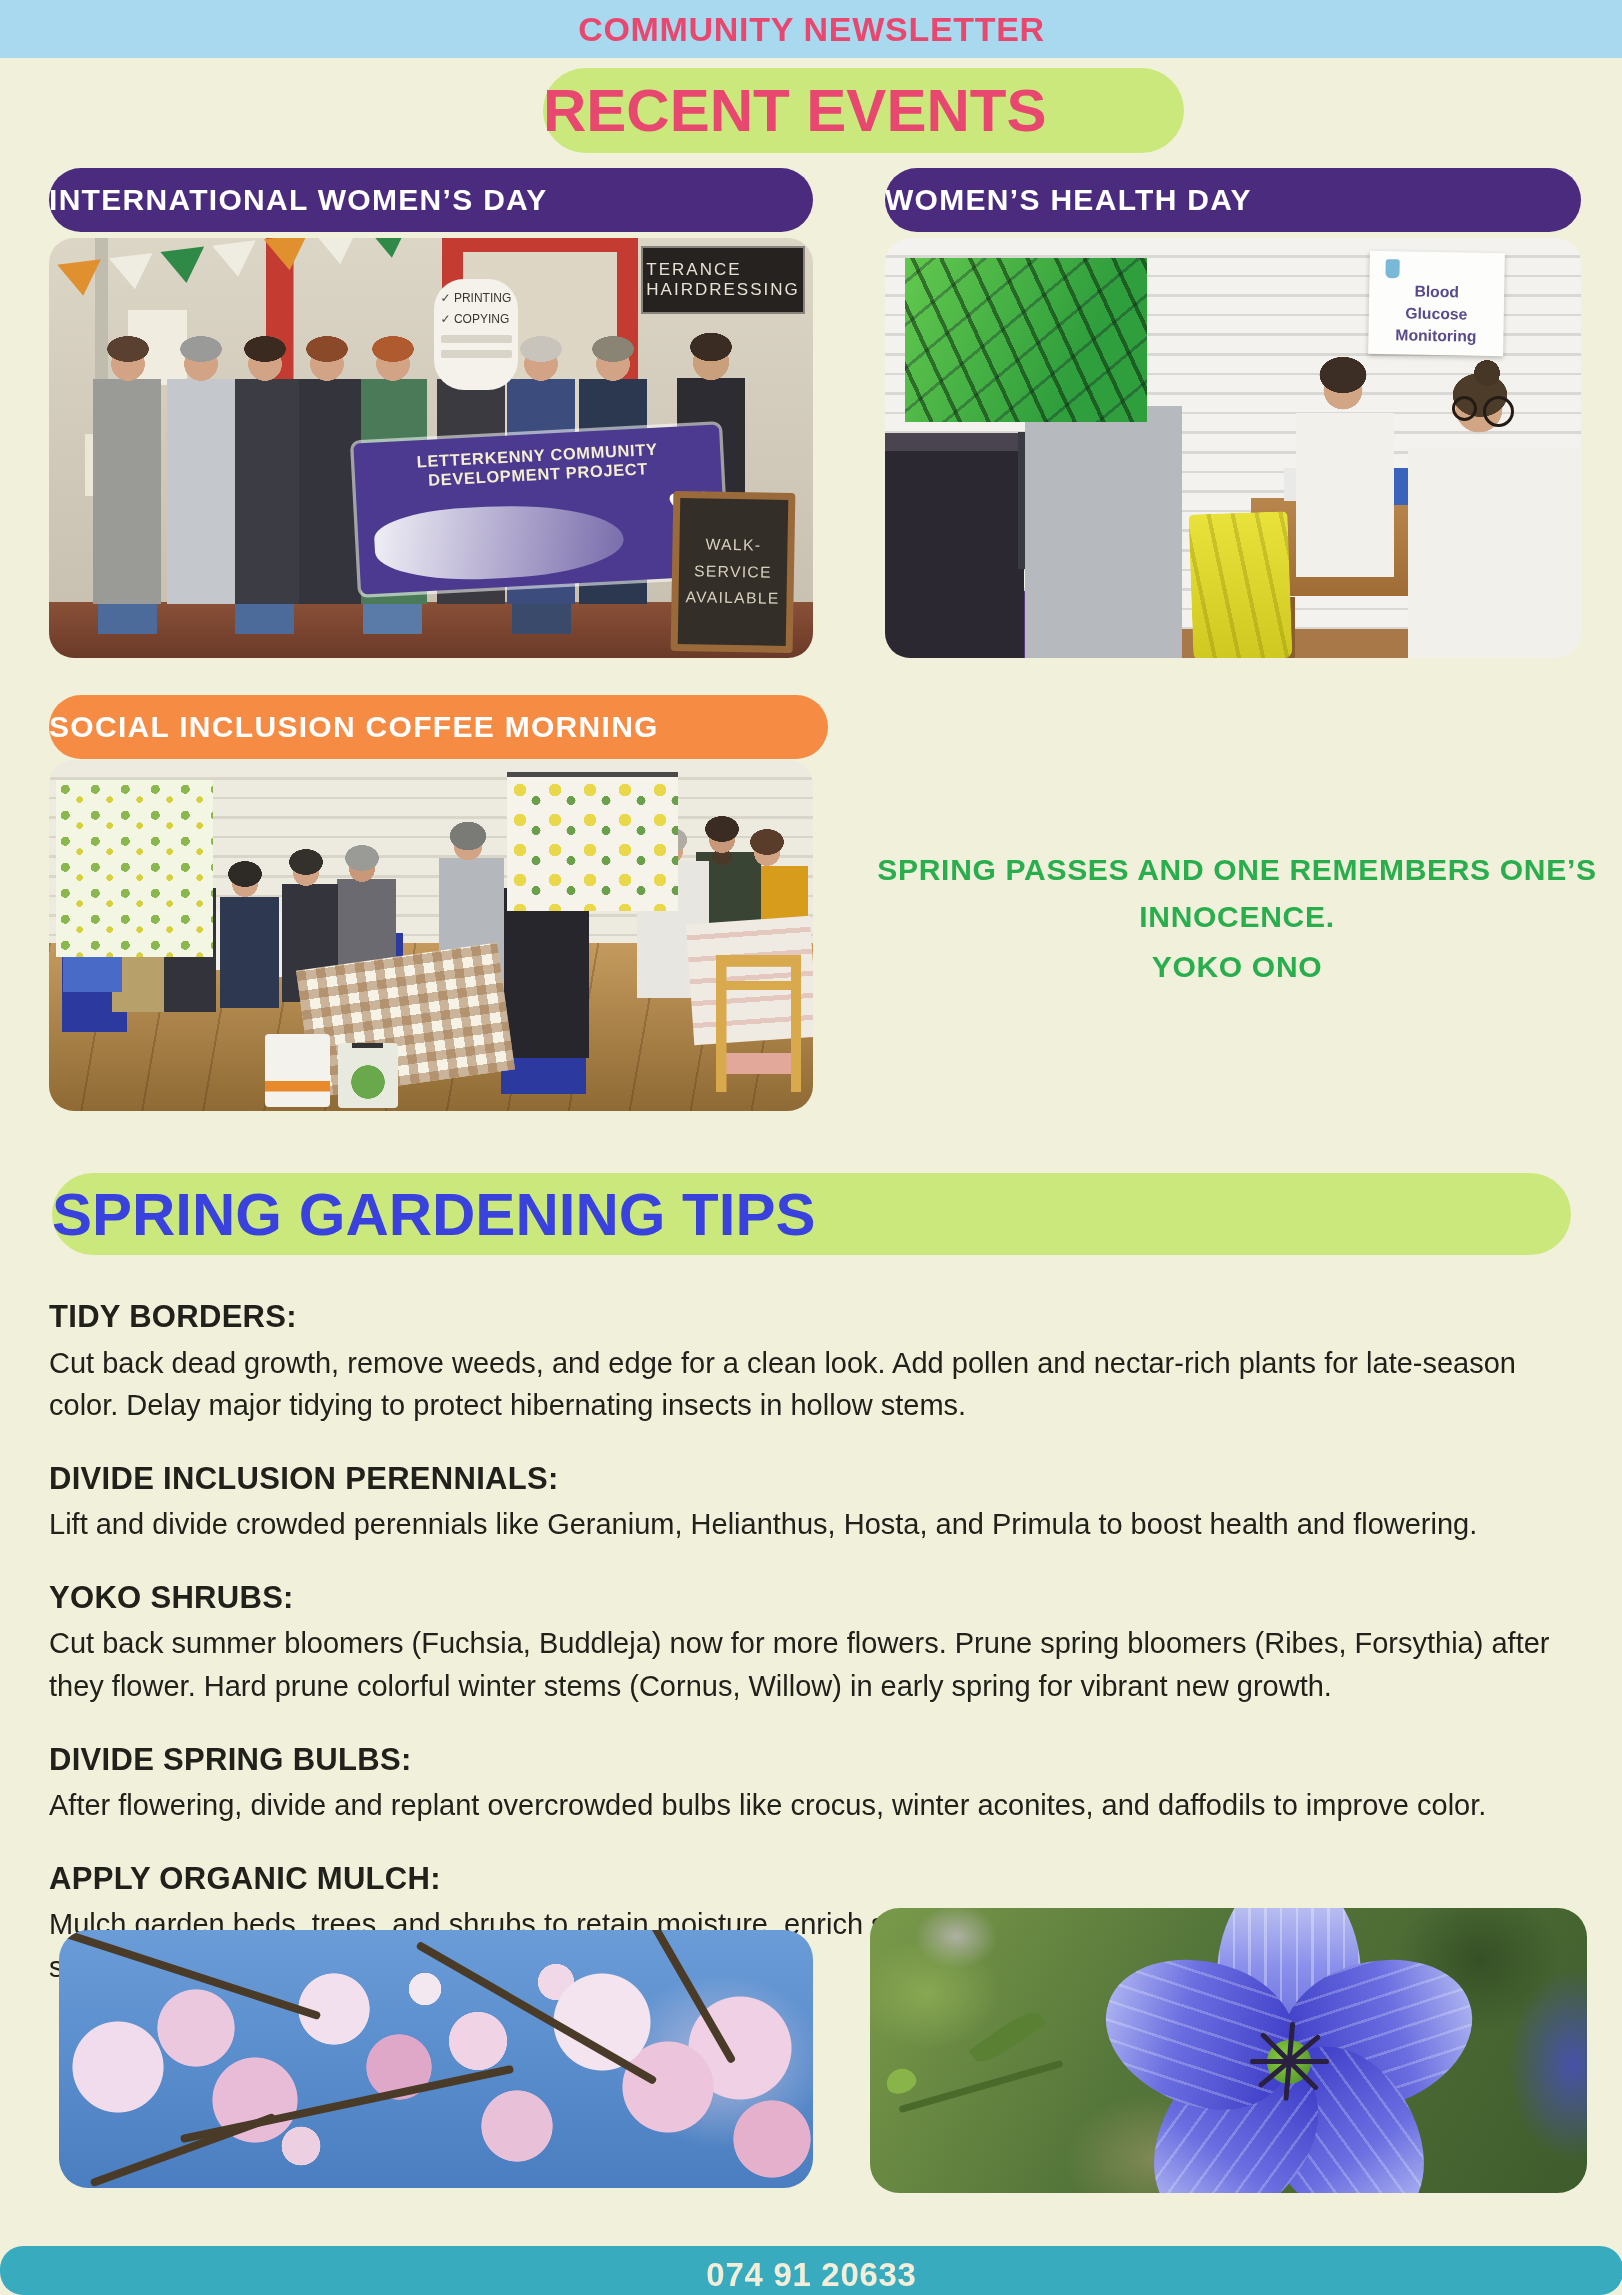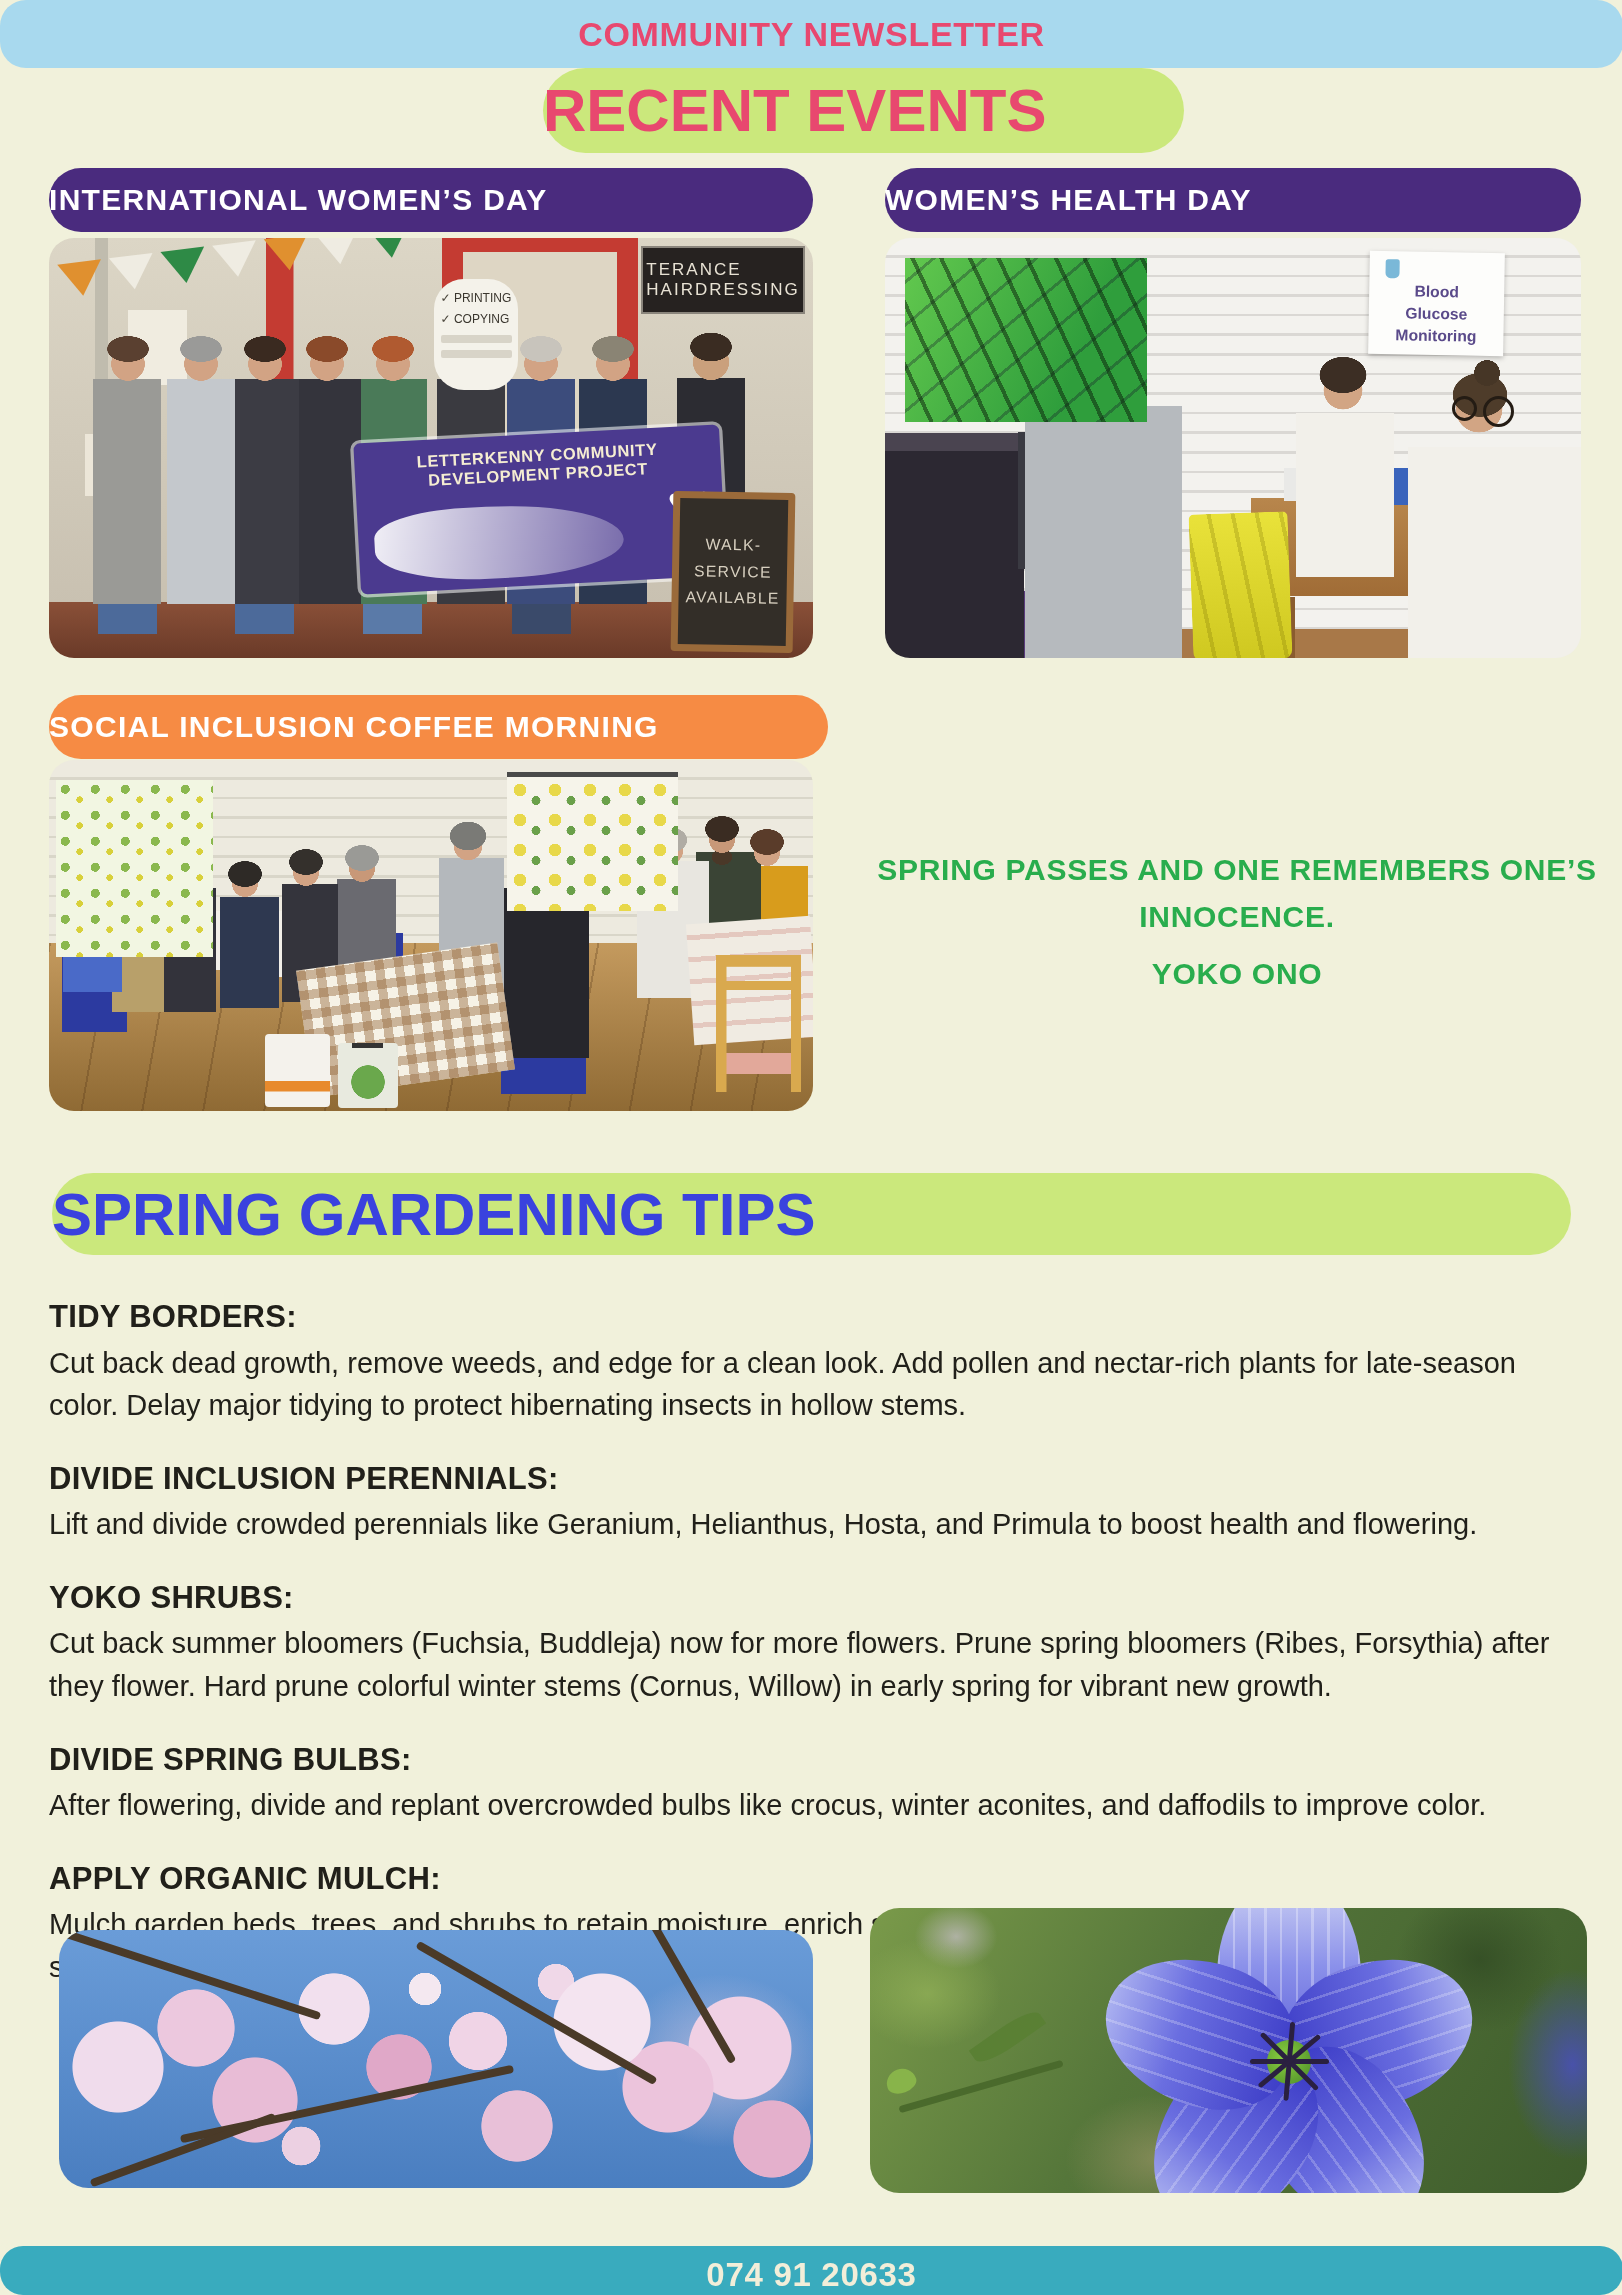--- a/index.html
+++ b/index.html
@@ -7,22 +7,22 @@
     --pill-orange:#f68b44; --quote-green:#29ad4d; --tips-blue:#3a42de;
     --topbar-blue:#a8d9ee; --footer-teal:#39abbe; --background-cream:#f1f1db;
     --ink:#21201a;
   }
   *{box-sizing:border-box;}
   html,body{margin:0;padding:0;}
   body{font-family:"Liberation Sans",sans-serif;}
   .page{position:relative;width:1623px;height:2295px;background:var(--background-cream);overflow:hidden;}
 
   
-  .topbar{position:absolute;left:0;top:0;width:1623px;height:68px;background:var(--topbar-blue);
-          display:flex;align-items:center;justify-content:center;border-radius:26px;}
+  .topbar{position:absolute;left:0;top:0;width:1623px;height:58px;background:var(--topbar-blue);
+          display:flex;align-items:center;justify-content:center;}
   .topbar-title{color:var(--accent-pink);font-size:34px;font-weight:700;letter-spacing:0.7px;}
   .footer{position:absolute;left:0;top:2246px;width:1623px;height:49px;background:var(--footer-teal);
           display:flex;align-items:center;justify-content:center;border-radius:23px;}
   .footer-phone{color:#f2eed9;font-size:33px;font-weight:700;letter-spacing:0.7px;margin-top:9.2px;}
 
   
   .pill{position:absolute;display:flex;align-items:center;justify-content:flex-start;
         border-radius:654px;font-weight:700;text-align:center;}
   .pill-recent{left:543px;top:68px;width:641px;height:85px;background:var(--pill-green);
                color:var(--accent-pink);font-size:60px;}
@@ -241,21 +241,21 @@
                       linear-gradient(#e2a89a,#e2a89a) 0 98px/85px 21px no-repeat;}
   .bag-white{position:absolute;left:216px;top:274px;width:65px;height:73px;border-radius:3.9px;
            background:linear-gradient(#e88a2c,#e88a2c) 0 47px/65px 10.5px no-repeat,#f4f2ec;}
   .bag-green{position:absolute;left:289px;top:283px;width:60px;height:65px;border-radius:3.9px;
            background:radial-gradient(circle 17px at 30px 39px,#6aa84c 97%,transparent),
                       linear-gradient(#333,#333) 14.4px 0/31px 5.2px no-repeat,#e8eadf;}
 
   
   .quote{position:absolute;left:851px;top:847px;width:772px;text-align:center;
          color:var(--quote-green);font-weight:700;font-size:30px;line-height:1.55;letter-spacing:0.7px;}
-  .quote-attribution{margin-top:11px;}
+  .quote-attribution{margin-top:4px;}
 
   
   .tips{position:absolute;left:49px;top:1299px;width:1534px;color:var(--ink);}
   .tip h3{margin:0 0 6.5px;font-size:31px;font-weight:700;letter-spacing:0.3px;}
   .tip p{margin:0 0 34px;font-size:29px;line-height:1.47;}
 
   
   .photo-magnolia{left:59px;top:1930px;width:754px;height:258px;border-radius:29.4px;
     background:
       radial-gradient(circle 46px at 59px 137px,#f0dcec 98%,transparent),

